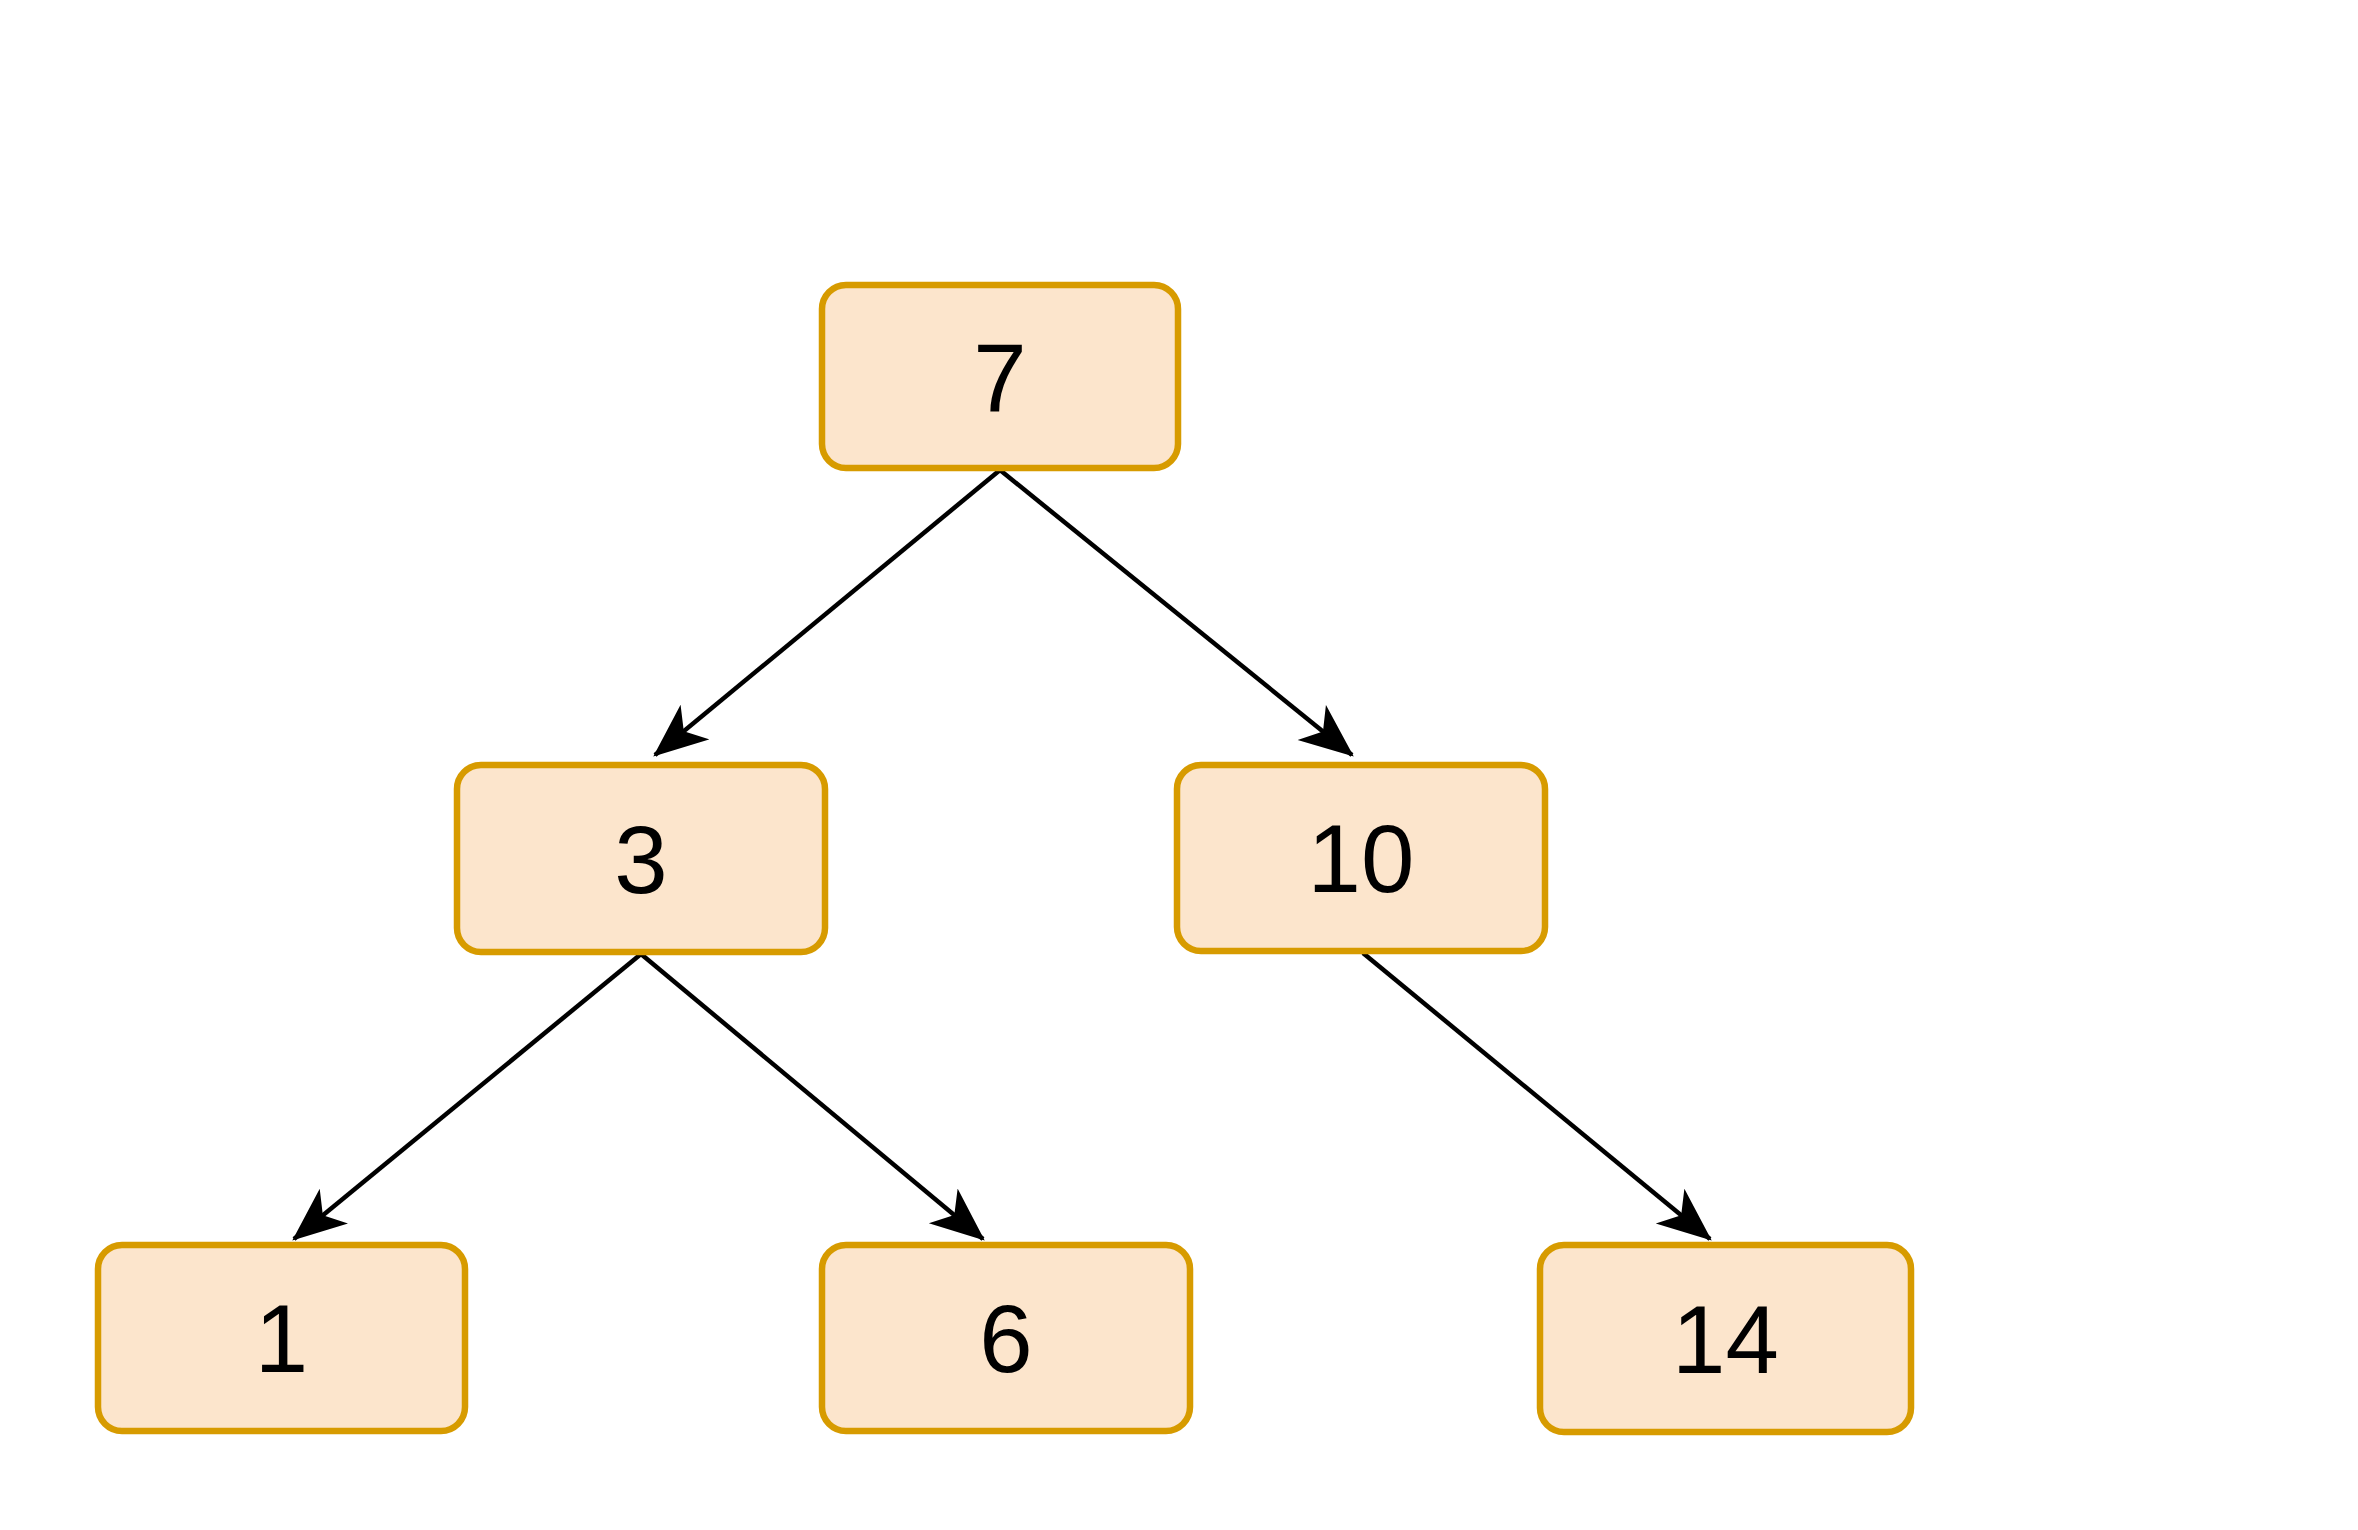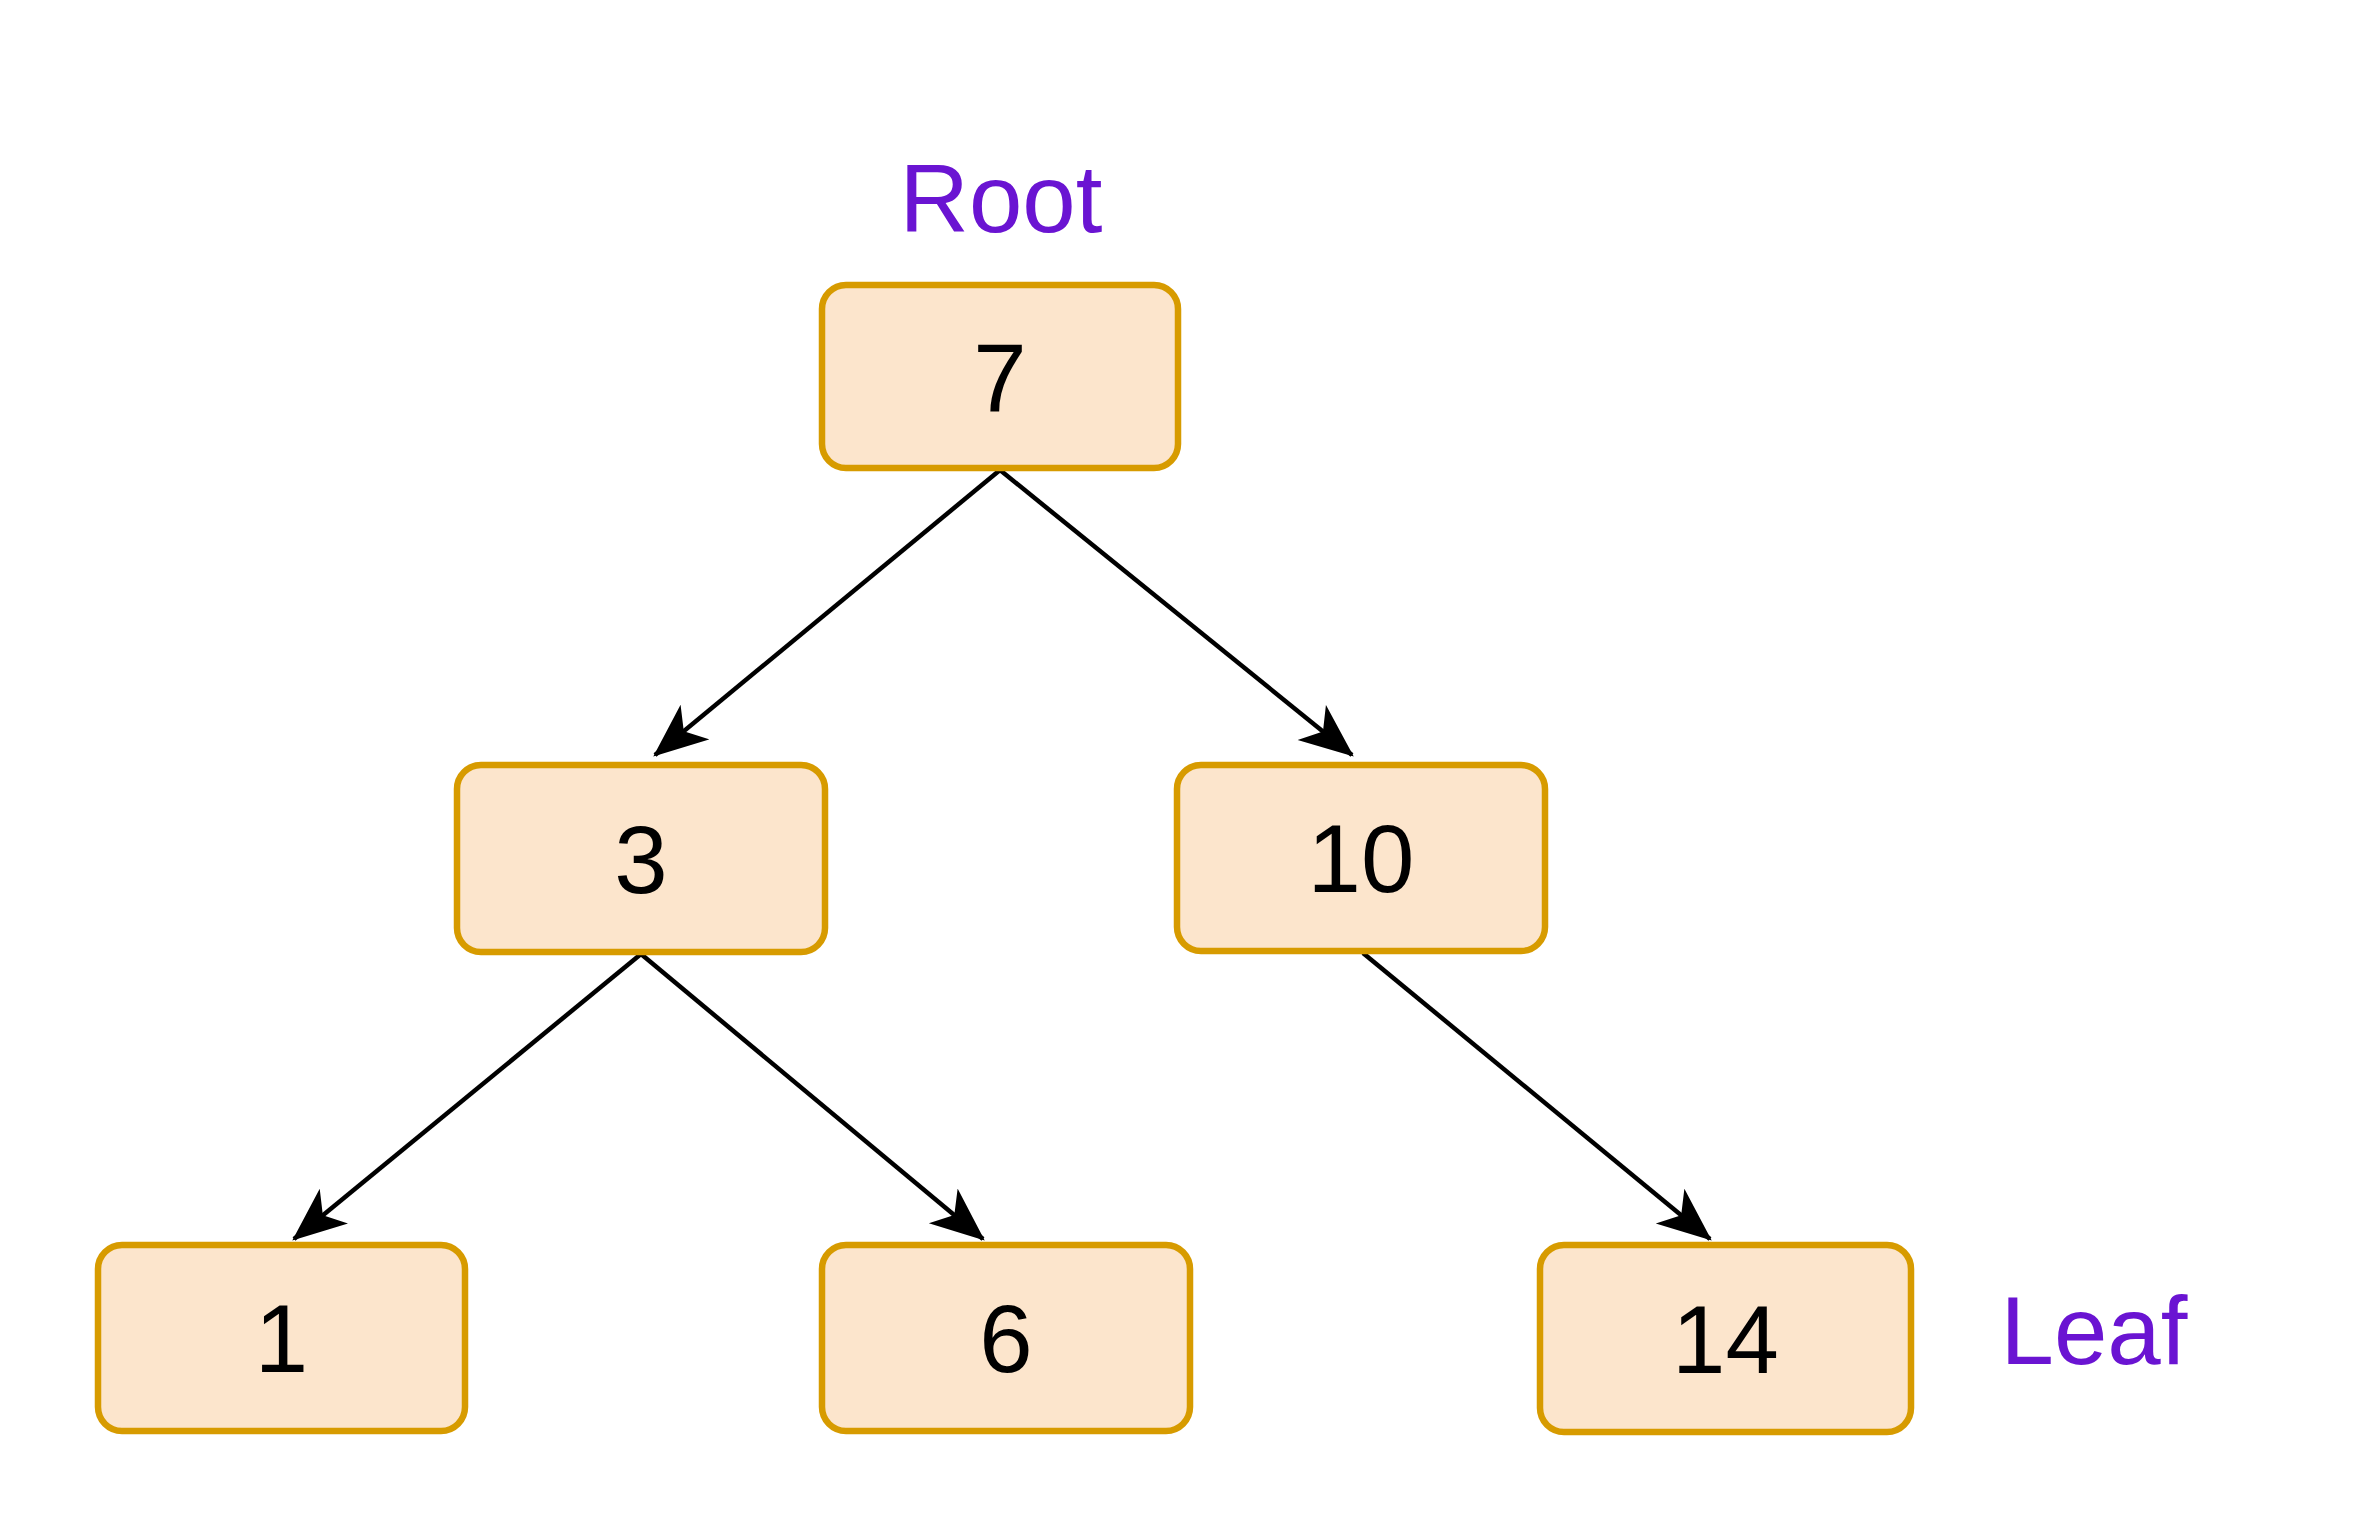--- a/index.html
+++ b/index.html
@@ -80,16 +80,14 @@
           <rect class="tree-node-box" x="822" y="1245" width="368" height="186" rx="24" ry="24" fill="#FCE5CC" stroke="#D79B00"></rect>
           <text class="tree-node-value" x="1006" y="1372" fill="#000000">6</text>
         </g>
         <g>
           <rect class="tree-node-box" x="1540" y="1245" width="371" height="187" rx="24" ry="24" fill="#FCE5CC" stroke="#D79B00"></rect>
           <text class="tree-node-value" x="1725.5" y="1372.5" fill="#000000">14</text>
         </g>
       </g>
   </svg>
 
-  <div class="annotation-label" style="left: 1001px; top: 199px; color: rgb(106, 20, 210);">Root</div>
-  <div class="annotation-label" style="left: 2094px; top: 1331px; color: rgb(106, 20, 210);">Leaf</div>
 
 </div>
 
 </body></html>

